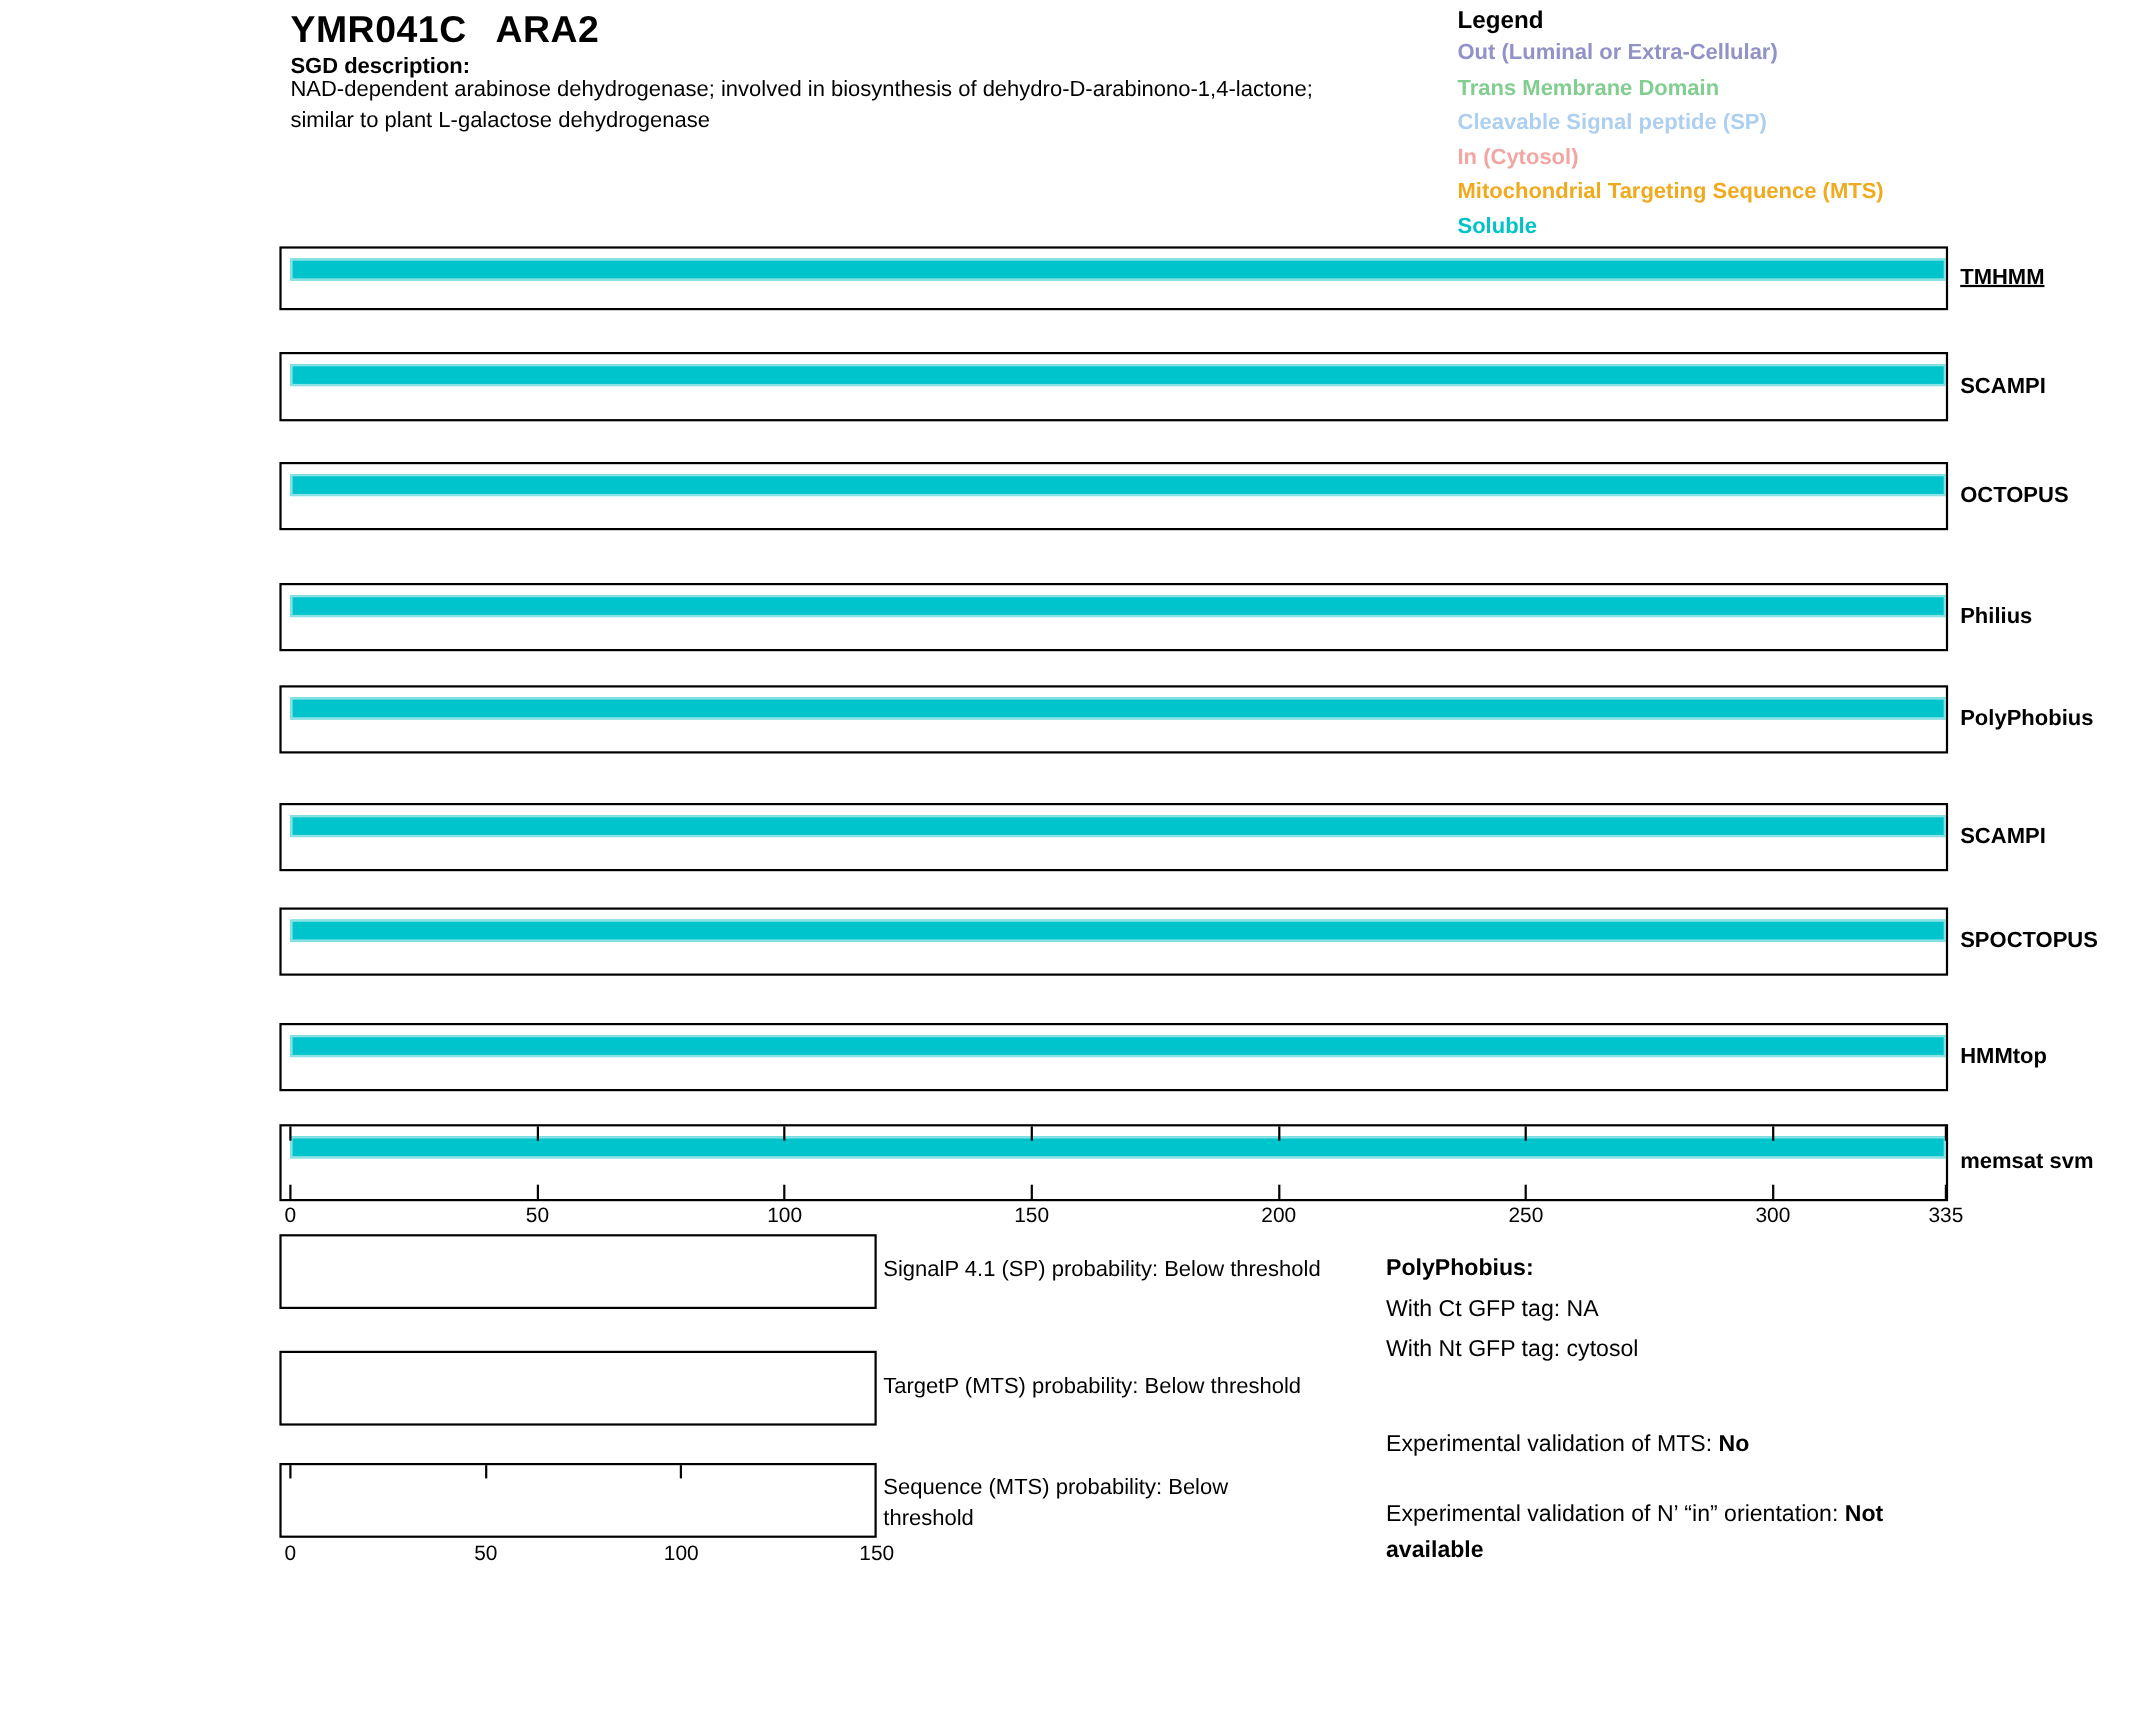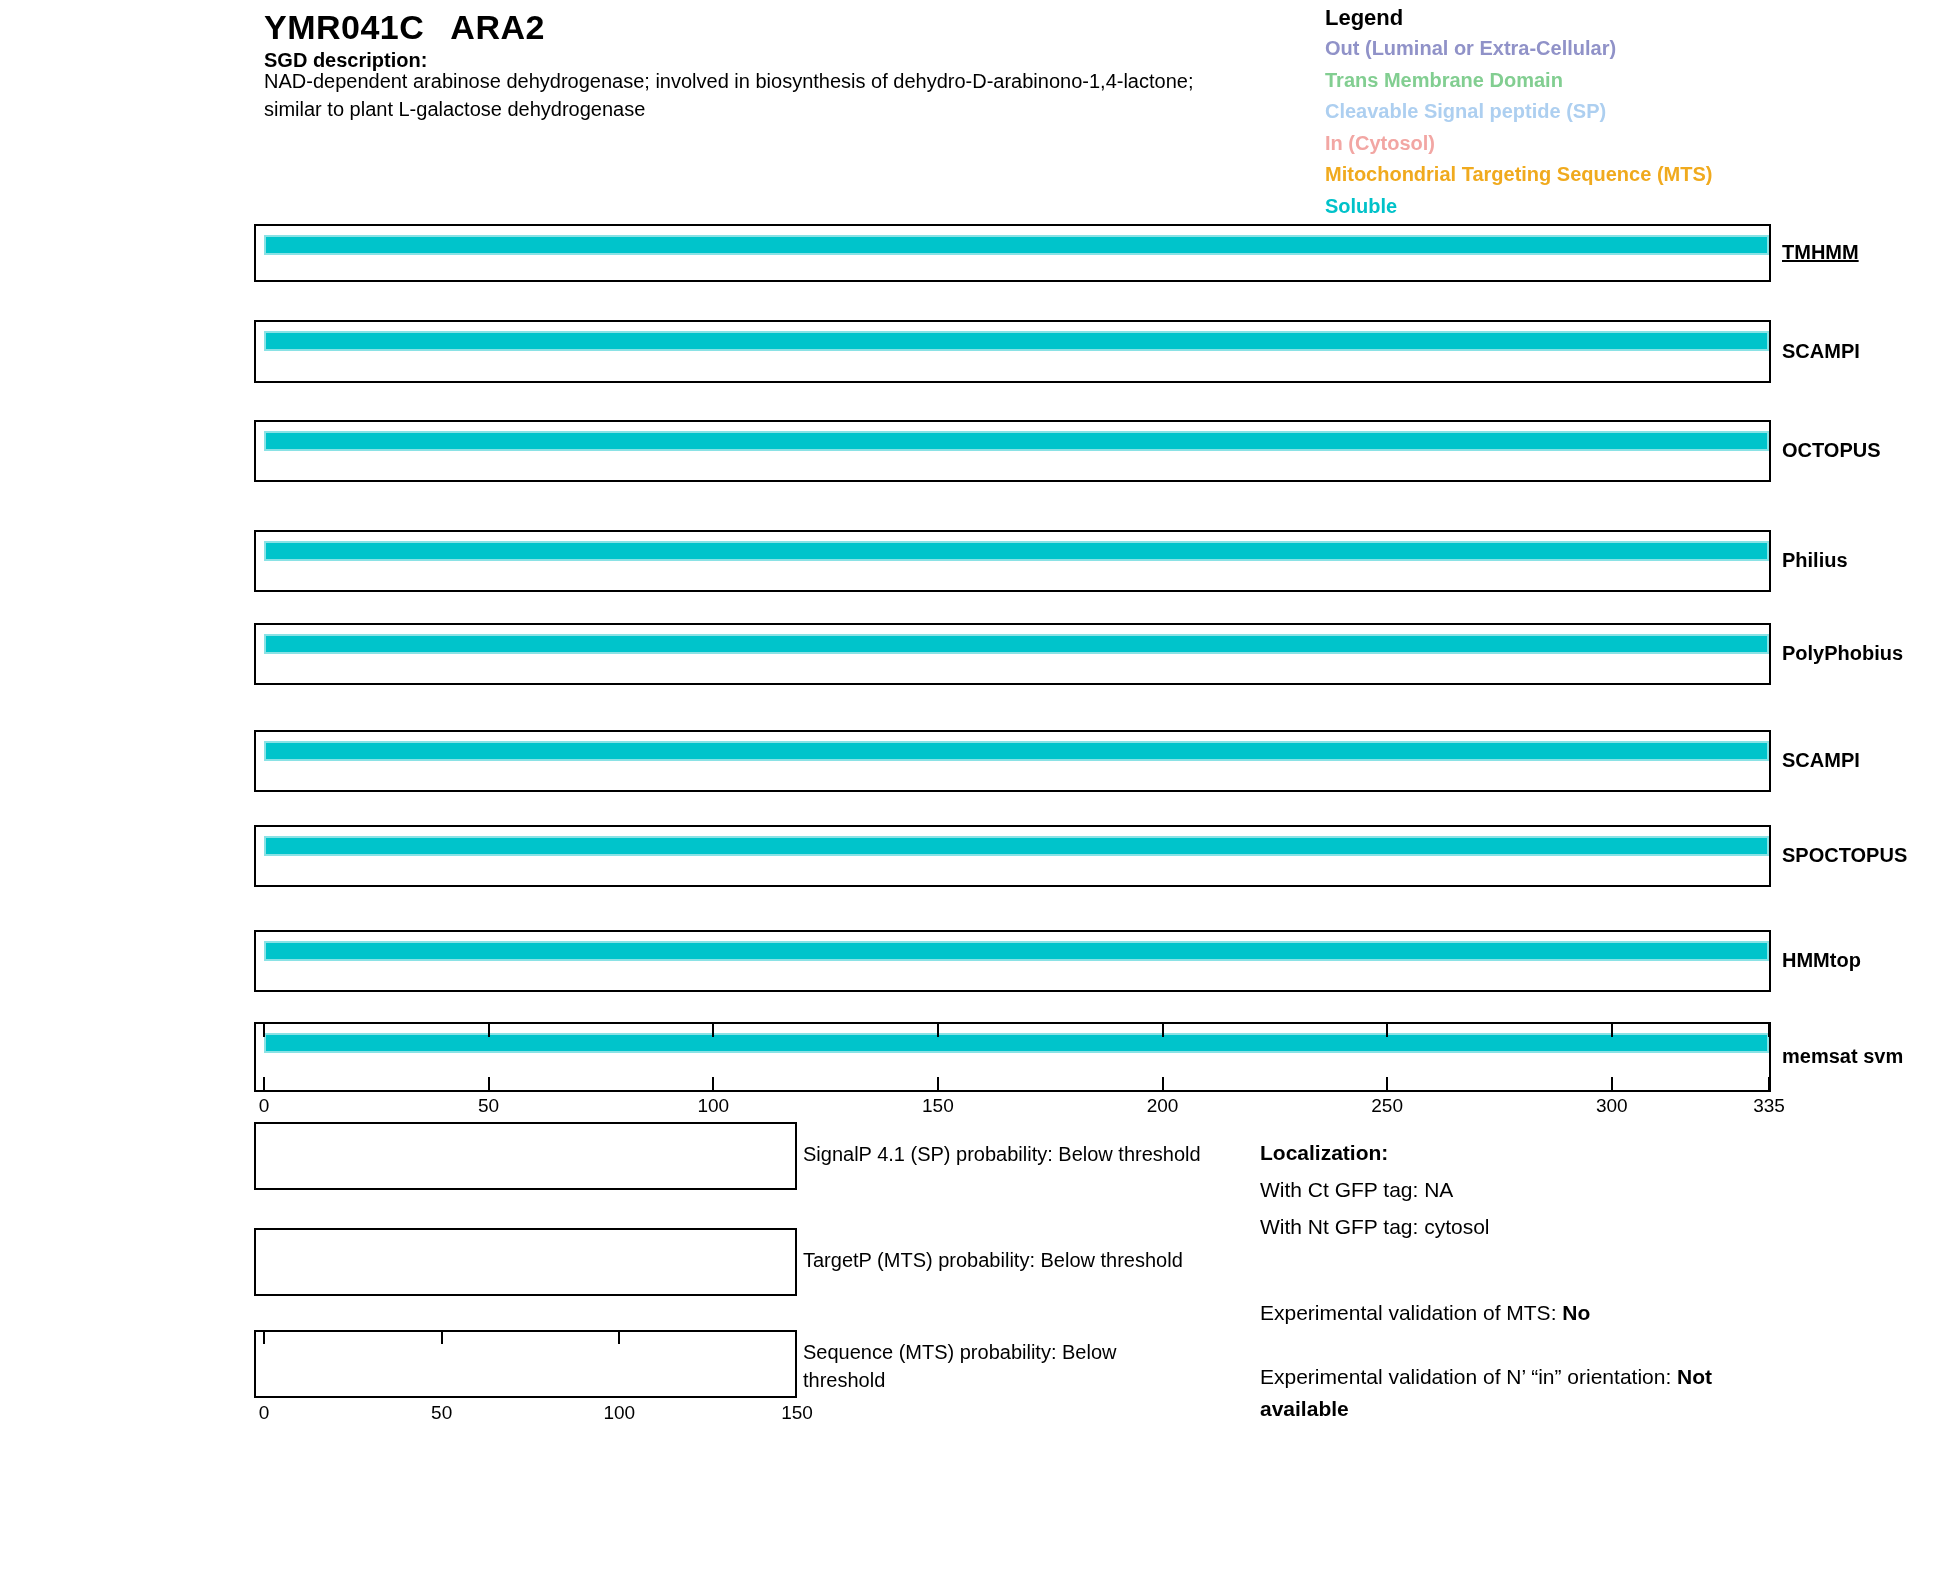--- a/index.html
+++ b/index.html
@@ -105,21 +105,21 @@
     <div class="axlab" style="left: 234px; top: 1402px; width: 60px;">0</div>
     <div class="axlab" style="left: 411.667px; top: 1402px; width: 60px;">50</div>
     <div class="axlab" style="left: 589.333px; top: 1402px; width: 60px;">100</div>
     <div class="axlab" style="left: 767px; top: 1402px; width: 60px;">150</div>
   </div>
 
 <div class="plabel abs" style="left:803px;top:1143px">SignalP 4.1 (SP) probability: Below threshold</div>
 <div class="plabel abs" style="left:803px;top:1249px">TargetP (MTS) probability: Below threshold</div>
 <div class="plabel abs" style="left:803px;top:1338px;width:330px;line-height:28px">Sequence (MTS) probability: Below threshold</div>
 
-<div class="rc-bold abs" style="left:1260px;top:1141px">Localization:</div>
+<div class="rc-bold abs" style="left:1260px;top:1141px">PolyPhobius:</div>
 <div class="rc abs" style="left:1260px;top:1178px">With Ct GFP tag: NA</div>
 <div class="rc abs" style="left:1260px;top:1215px">With Nt GFP tag: cytosol</div>
 <div class="rc abs" style="left:1260px;top:1301px">
   <span>Experimental validation of MTS: </span><span class="b">No</span>
 </div>
 <div class="rc abs" style="left:1260px;top:1361px;width:505px;line-height:32px">
   <span>Experimental validation of N’ “in” orientation: </span><span class="b">Not available</span>
 </div>
 
 </body></html>

